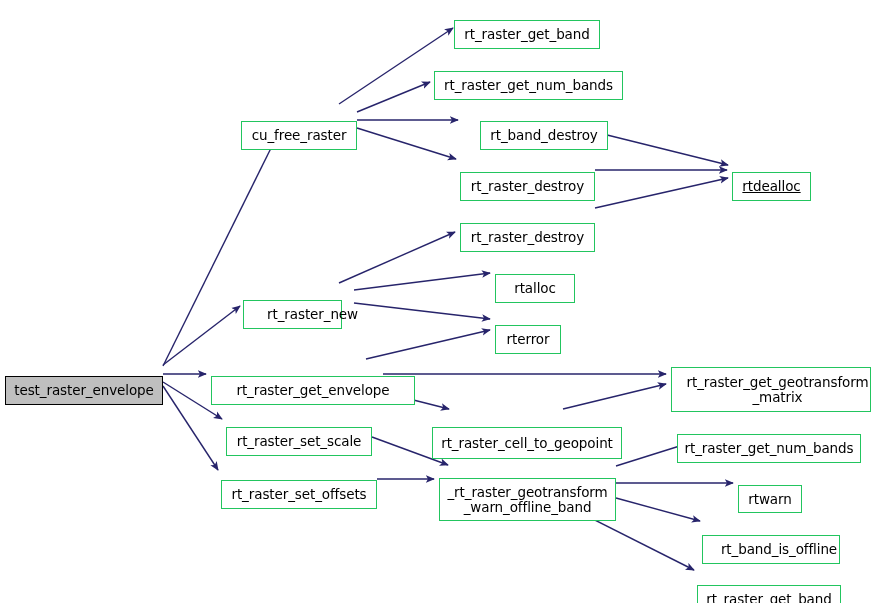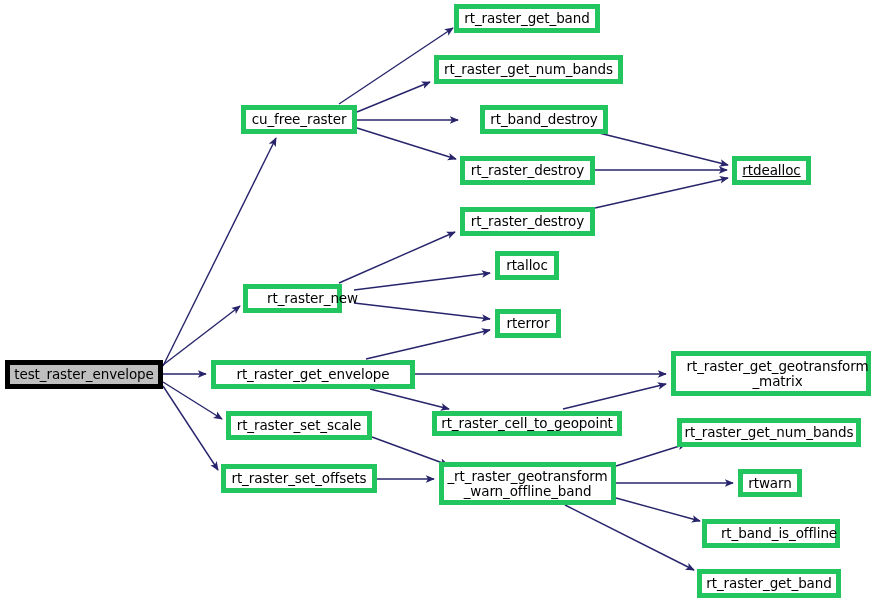--- a/index.html
+++ b/index.html
@@ -18,31 +18,32 @@
   #edges {
     position: absolute;
     left: 0;
     top: 0;
     width: 876px;
     height: 603px;
   }
   .node {
     position: absolute;
     box-sizing: border-box;
-    border: 5px solid #22c55e;
+    border: 1px solid #22c55e;
     background: #ffffff;
     color: #000000;
     font-size: 13.5px;
     line-height: 15px;
     display: flex;
     align-items: center;
     justify-content: center;
     text-align: center;
     white-space: pre-line;
     letter-spacing: -0.1px;
+    margin-top: 16px;
   }
   .node.current {
     background: #bfbfbf;
     border-color: #000000;
   }
 </style>
 </head>
 <body>
 
 <div id="canvas">
@@ -83,27 +84,27 @@
   <div id="node-layer">
       <div class="node current" style="left: 5px; top: 360px; width: 158px; height: 29px; background: rgb(191, 191, 191);">test_raster_envelope</div>
       <div class="node" style="left: 241px; top: 105px; width: 116px; height: 29px;">cu_free_raster</div>
       <div class="node" style="left: 454px; top: 4px; width: 146px; height: 29px;">rt_raster_get_band</div>
       <div class="node" style="left: 434px; top: 55px; width: 189px; height: 29px;">rt_raster_get_num_bands</div>
       <div class="node" style="left: 480px; top: 105px; width: 128px; height: 29px;">rt_band_destroy</div>
       <div class="node" style="left: 460px; top: 156px; width: 135px; height: 29px;">rt_raster_destroy</div>
       <div class="node" style="left: 732px; top: 156px; width: 79px; height: 29px; text-decoration: underline;">rtdealloc</div>
       <div class="node" style="left: 460px; top: 207px; width: 135px; height: 29px;">rt_raster_destroy</div>
       <div class="node" style="left: 243px; top: 284px; width: 99px; height: 29px; padding-left: 40px;">rt_raster_new</div>
-      <div class="node" style="left: 495px; top: 251px; width: 64px; height: 29px;">rtalloc</div>
+      <div class="node" style="left: 495px; top: 258px; width: 80px; height: 29px;">rtalloc</div>
       <div class="node" style="left: 495px; top: 309px; width: 66px; height: 29px;">rterror</div>
       <div class="node" style="left: 211px; top: 360px; width: 204px; height: 29px;">rt_raster_get_envelope</div>
       <div class="node" style="left: 671px; top: 351px; width: 200px; height: 45px; padding-left: 13px;">rt_raster_get_geotransform
 _matrix</div>
       <div class="node" style="left: 226px; top: 411px; width: 146px; height: 29px;">rt_raster_set_scale</div>
-      <div class="node" style="left: 432px; top: 411px; width: 190px; height: 25px;">rt_raster_cell_to_geopoint</div>
+      <div class="node" style="left: 432px; top: 411px; width: 190px; height: 32px;">rt_raster_cell_to_geopoint</div>
       <div class="node" style="left: 221px; top: 464px; width: 156px; height: 29px;">rt_raster_set_offsets</div>
       <div class="node" style="left: 439px; top: 462px; width: 177px; height: 43px;">_rt_raster_geotransform
 _warn_offline_band</div>
       <div class="node" style="left: 677px; top: 418px; width: 184px; height: 29px;">rt_raster_get_num_bands</div>
       <div class="node" style="left: 738px; top: 469px; width: 64px; height: 28px;">rtwarn</div>
       <div class="node" style="left: 702px; top: 519px; width: 138px; height: 29px; padding-left: 16px;">rt_band_is_offline</div>
       <div class="node" style="left: 697px; top: 569px; width: 144px; height: 29px;">rt_raster_get_band</div>
     </div>
 </div>
 

